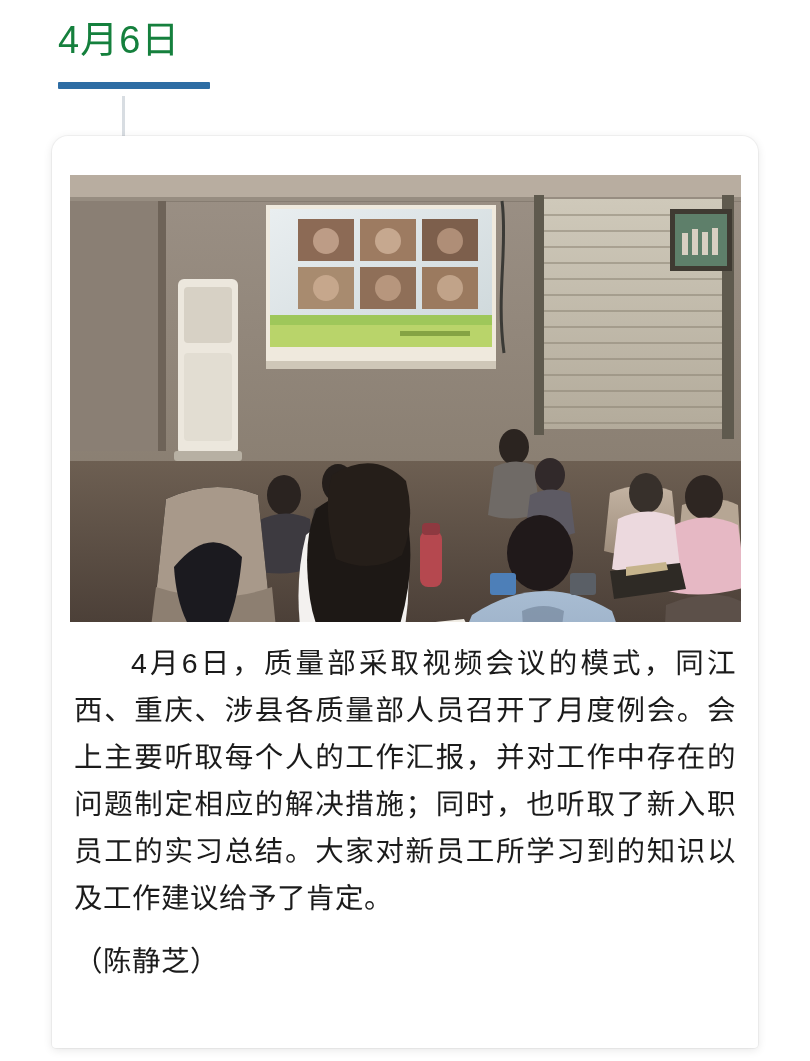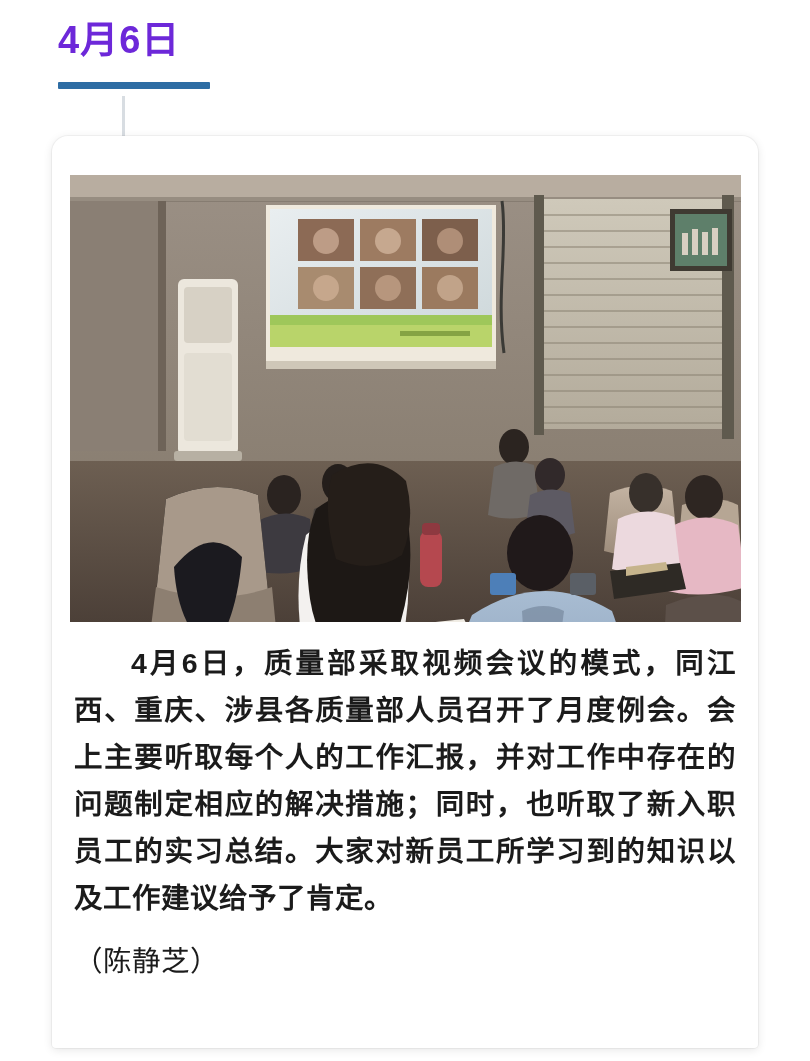--- a/index.html
+++ b/index.html
@@ -27,22 +27,22 @@
   
   .date-header {
     position: absolute;
     left: 58px;
     top: 12px;
     width: 160px;
   }
   .date-title {
     font-size: 38px;
     line-height: 56px;
-    font-weight: bold;
-    color: #6d28d9;
+    font-weight: normal;
+    color: #15803d;
     letter-spacing: 1px;
     font-family: "Liberation Sans", sans-serif;
     white-space: nowrap;
   }
   .date-underline {
     margin-top: 14px;
     width: 152px;
     height: 7px;
     background: #2e6da4;
     border-radius: 1px;
@@ -100,21 +100,20 @@
     line-height: 47px;
     letter-spacing: 0.5px;
     text-align: justify;
     font-family: "Liberation Sans", sans-serif;
   }
   .article p {
     margin: 0;
   }
   .article p.indent {
     text-indent: 2em;
-    font-weight: bold;
   }
   .article p.signature {
     margin-top: 16px;
   }
 </style>
 </head>
 <body>
 
 <div class="page">
 

